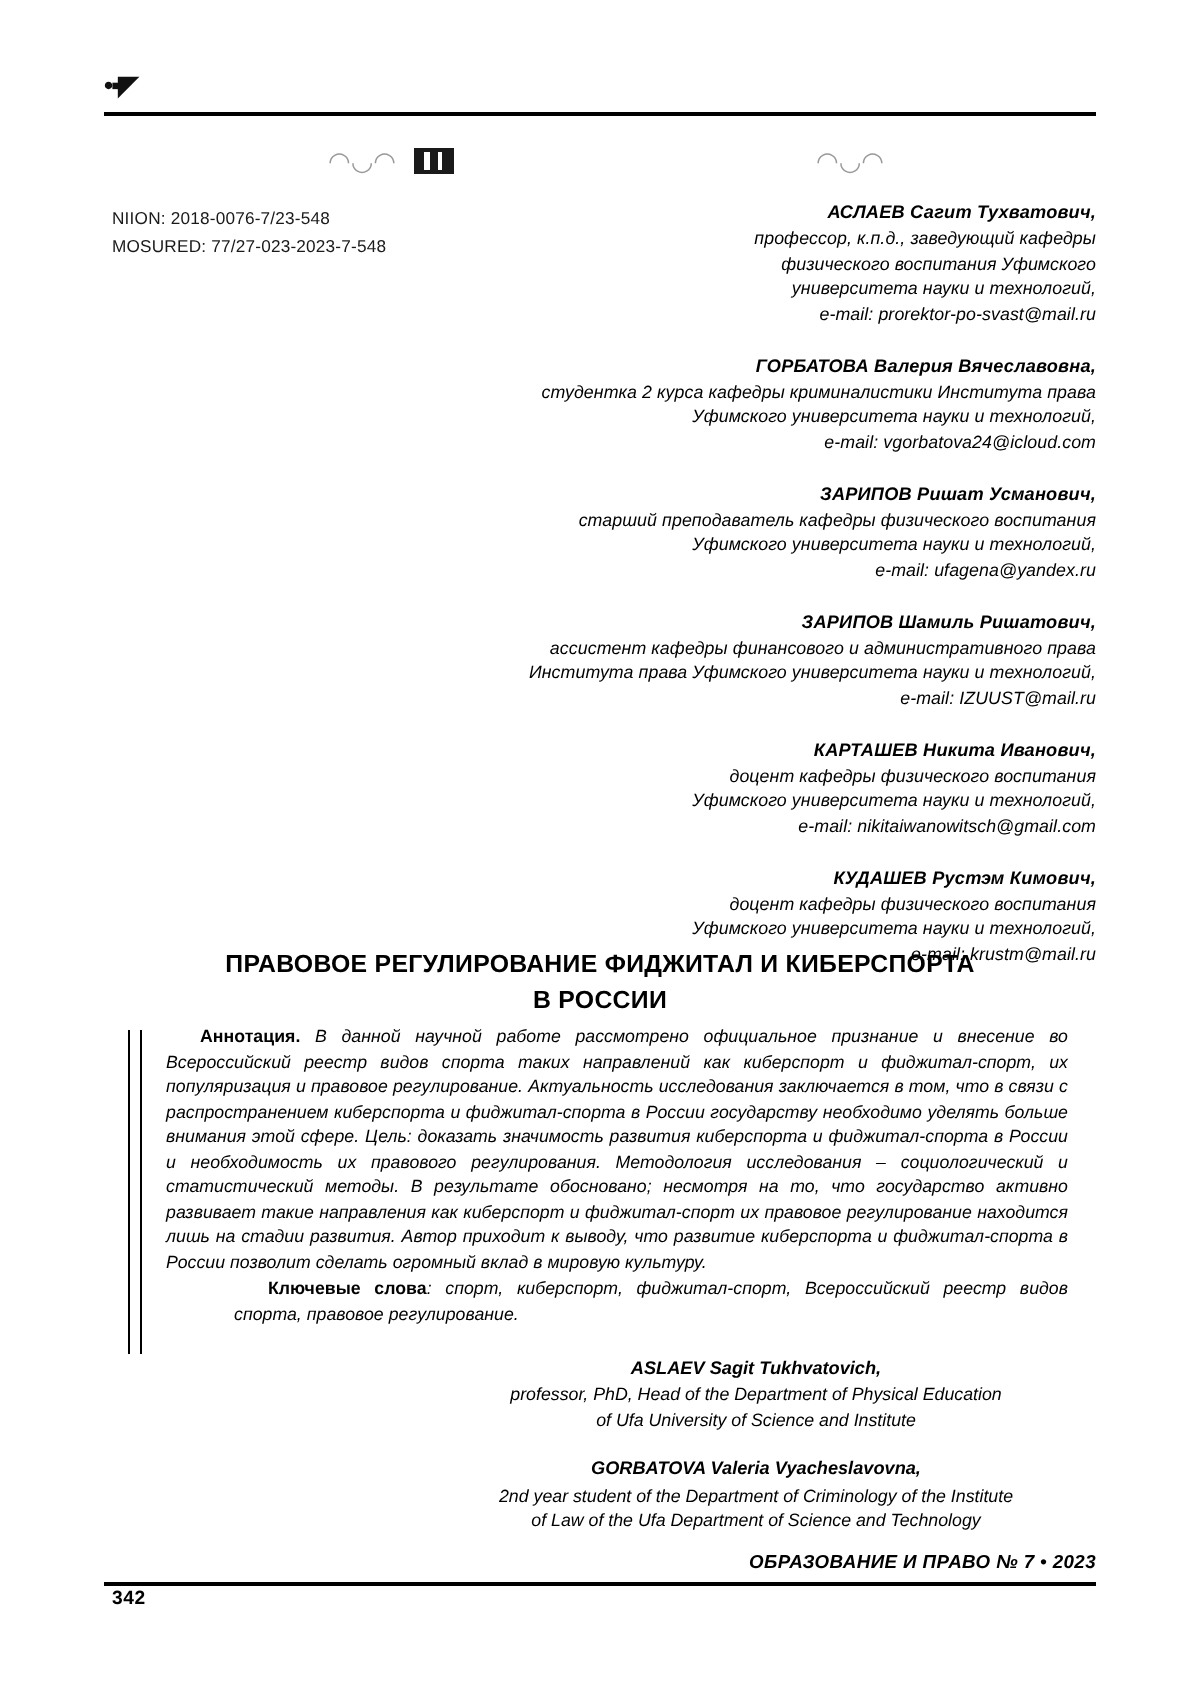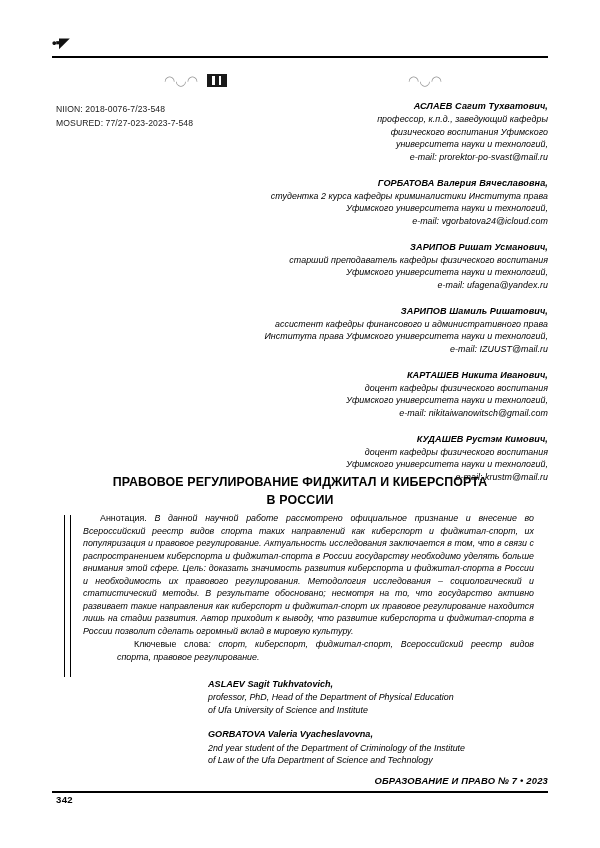--- a/index.html
+++ b/index.html
@@ -163,31 +163,31 @@
     width: 451px;
     font-size: 8.85px;
     font-style: italic;
     line-height: 12.55px;
     text-align: justify;
     letter-spacing: 0.02px;
   }
   .abstract-body p { margin: 0; text-indent: 17px; }
   .abstract-body p + p { margin-top: 0.5px; margin-left: 34px; }
   .lead {
-    font-weight: normal;
+    font-weight: bold;
     font-style: normal;
   }
 
   
   .authors-en {
     position: absolute;
     right: 52px;
     top: 678px;
     width: 340px;
-    text-align: left;
+    text-align: center;
   }
   .en-block { margin-bottom: 12px; }
   .en-name {
     font-size: 9.1px;
     font-weight: bold;
     font-style: italic;
     line-height: 13.2px;
   }
   .en-line {
     font-size: 8.9px;

